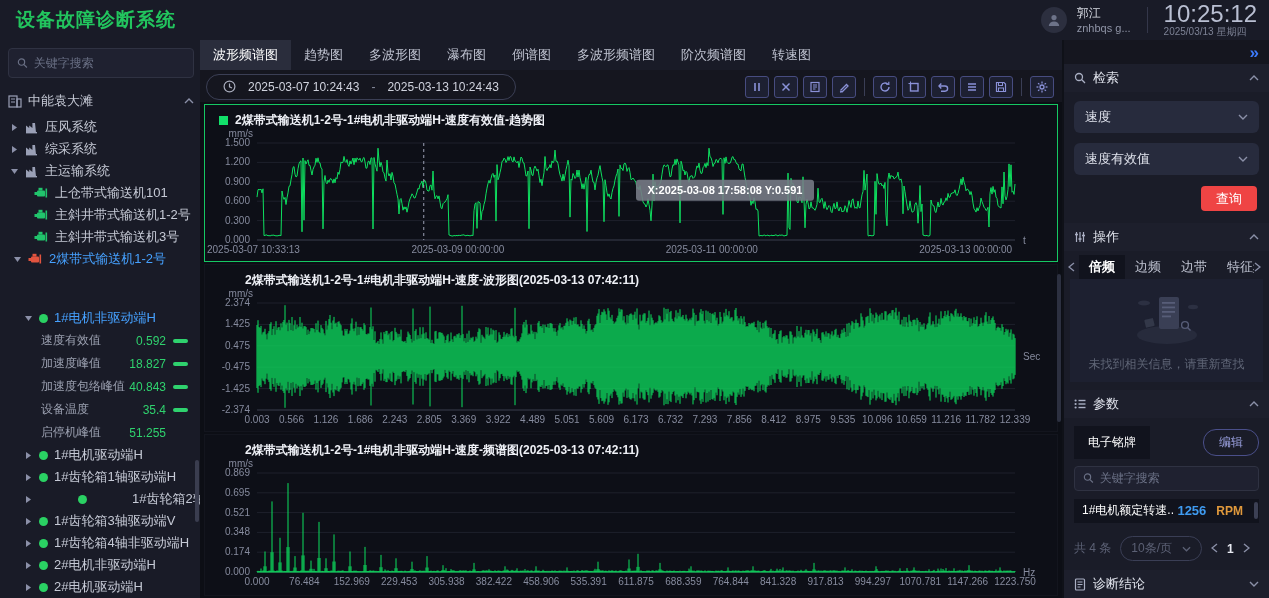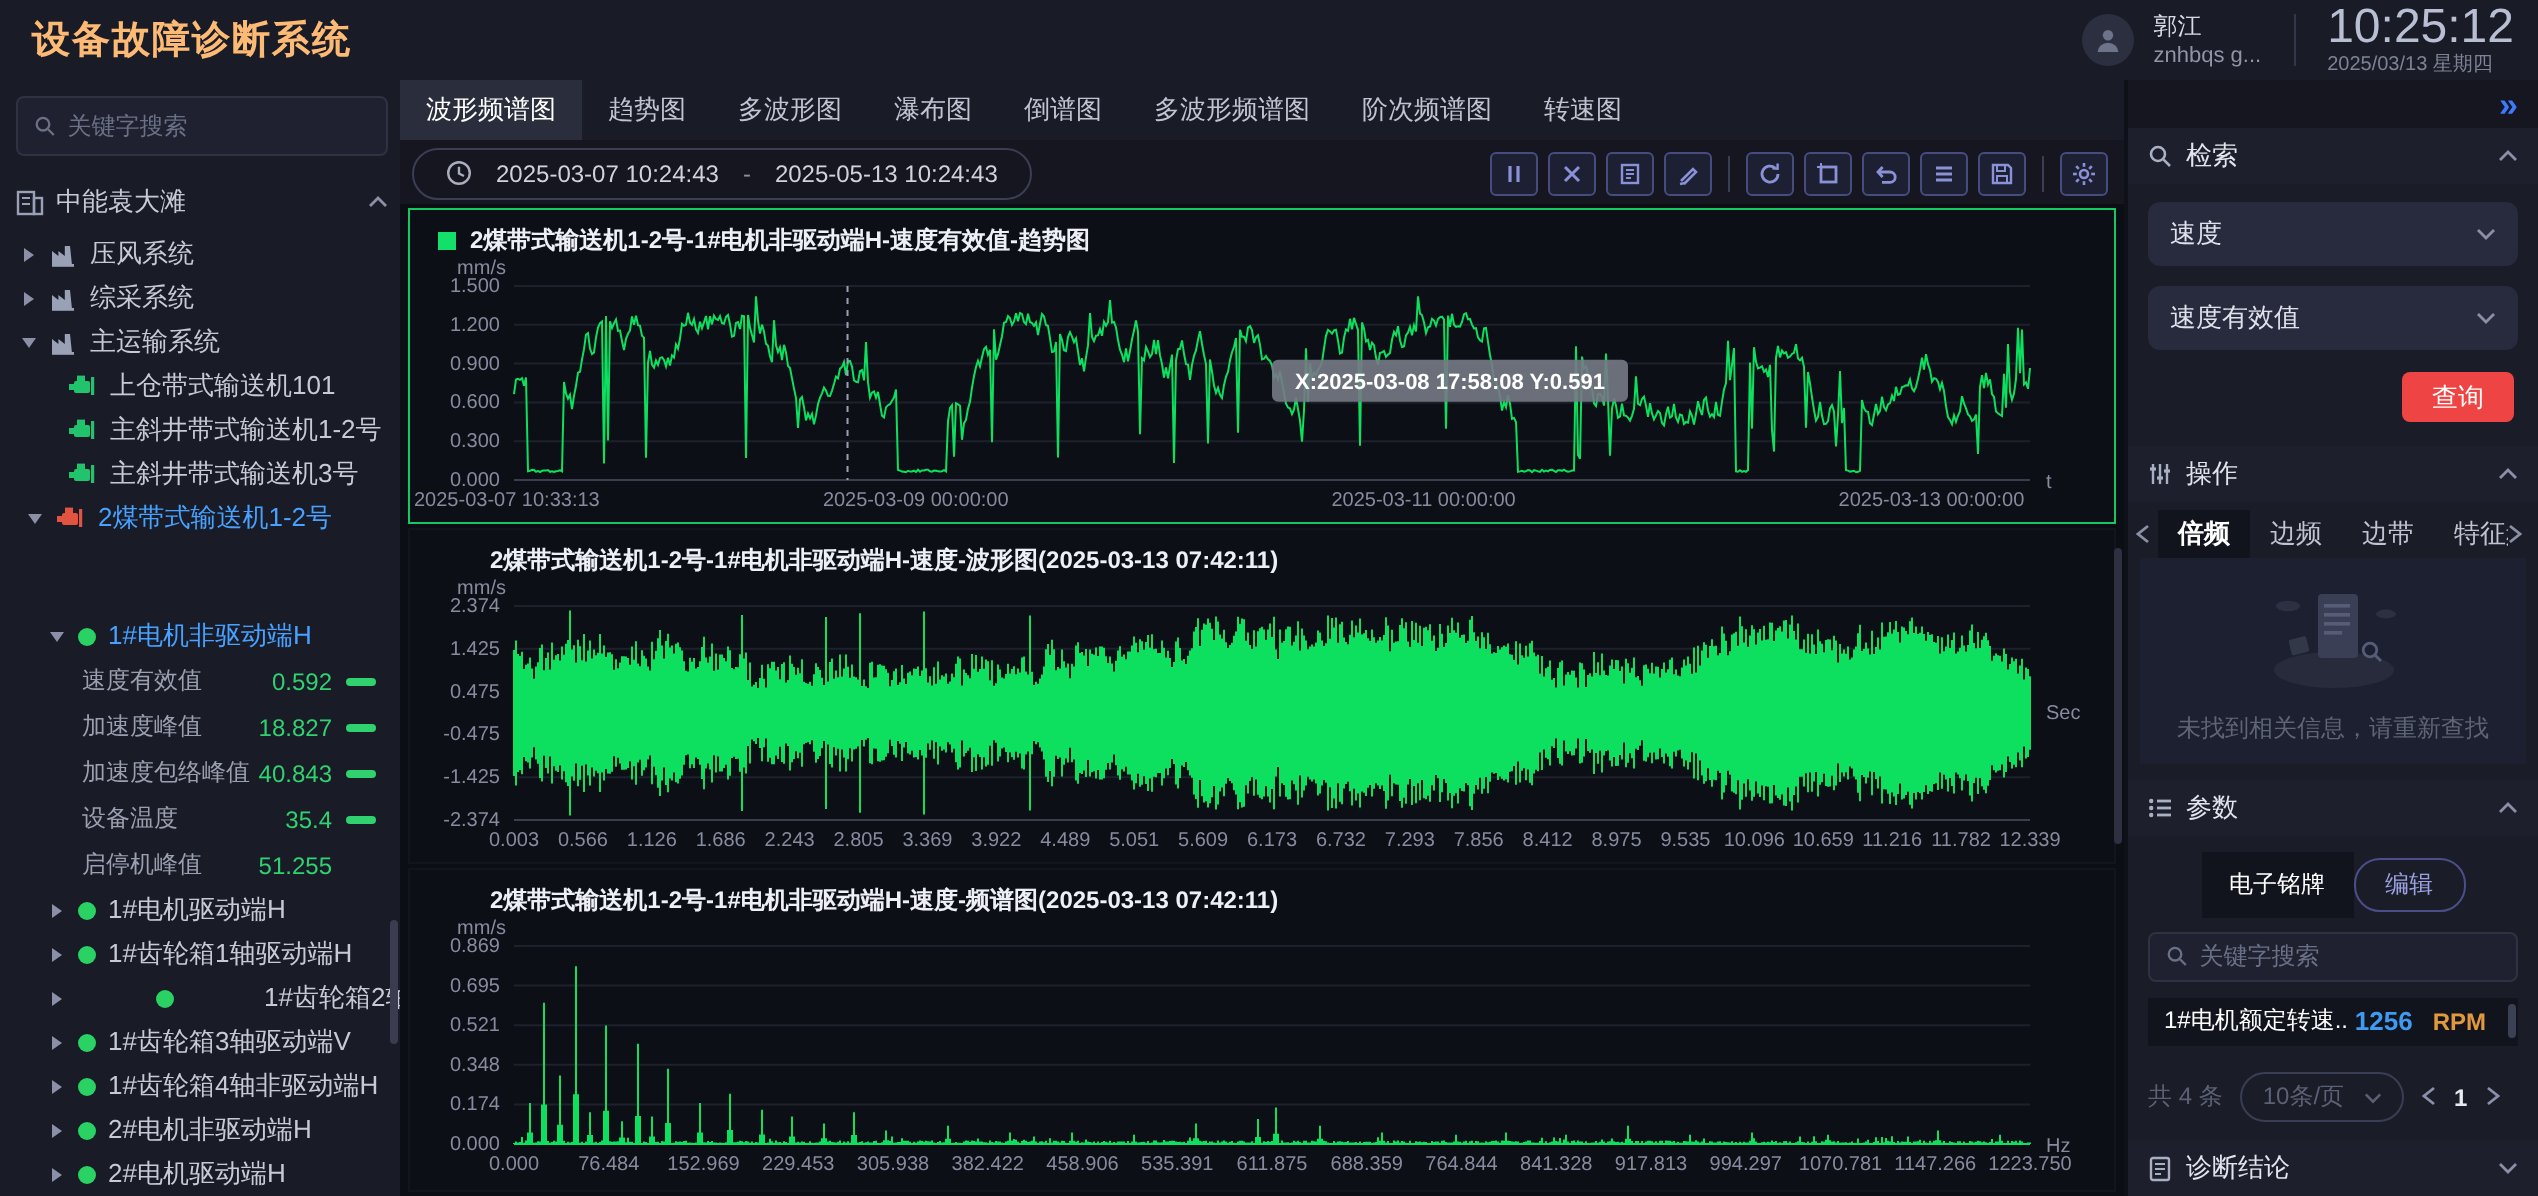--- a/index.html
+++ b/index.html
@@ -2,21 +2,21 @@
 <html><head>
 <meta charset="utf-8">
 <style>
   *{margin:0;padding:0;box-sizing:border-box;}
   html,body{width:1269px;height:598px;overflow:hidden;background:#14161f;
     font-family:"Liberation Sans","DejaVu Sans",sans-serif;color:#d8dbe4;}
   .app{width:1269px;height:598px;display:flex;flex-direction:column;}
   
   .hdr{height:40px;background:#191b27;display:flex;align-items:center;justify-content:space-between;
     padding:0 12px 0 16px;flex:0 0 40px;}
-  .hdr-title{font-size:19px;font-weight:bold;color:#fdba74;letter-spacing:1px;}
+  .hdr-title{font-size:19px;font-weight:bold;color:#22c55e;letter-spacing:1px;}
   .hdr-right{display:flex;align-items:center;gap:10px;}
   .avatar{width:26px;height:26px;border-radius:50%;background:#2c2f3f;display:flex;align-items:center;justify-content:center;}
   .user-name{font-size:12px;color:#d8dbe4;line-height:15px;}
   .user-org{font-size:11px;color:#8f94a6;line-height:14px;}
   .hdr-div{width:1px;height:26px;background:#34374a;margin:0 6px;}
   .clock-time{font-size:24px;color:#b9bfd2;line-height:23px;font-weight:400;}
   .clock-date{font-size:10px;color:#7d8295;}
   
   .main-row{flex:1;display:flex;min-height:0;}
   
@@ -71,21 +71,21 @@
   .rselect .right{margin-left:auto;display:flex;}
   .qbtn-row{display:flex;justify-content:flex-end;padding:1px 2px 8px;}
   .qbtn{background:#ef4444;color:#fff;border:none;border-radius:4px;height:25px;width:56px;font-size:13px;cursor:pointer;}
   .ops-tabs{display:flex;align-items:center;height:30px;margin:4px 4px 0 4px;overflow:hidden;}
   .ops-arrow{color:#8b90a8;flex:0 0 11px;cursor:pointer;font-size:12px;display:flex;}
   .ops-tab{padding:7px 10px;color:#c0c4d2;font-size:13px;cursor:pointer;white-space:nowrap;}
   .ops-tab.active{background:#11131d;color:#fff;font-weight:bold;}
   .empty-box{background:#1d2030;margin:0 6px 8px;height:126px;display:flex;flex-direction:column;
     align-items:center;justify-content:center;gap:9px;}
   .empty-text{color:#5f6576;font-size:12px;}
-  .param-row1{display:flex;align-items:center;justify-content:center;padding:8px 10px 7px;}
+  .param-row1{display:flex;align-items:center;justify-content:space-between;padding:8px 10px 7px;}
   .chip{background:#11131d;color:#fff;font-size:12px;padding:8px 14px;cursor:pointer;}
   .edit-btn{border:1px solid #4a4f8a;color:#9ba1e0;background:transparent;border-radius:13px;
     padding:4px 15px;font-size:12px;cursor:pointer;}
   .param-search{margin:0 10px 8px;}
   .data-row{background:#11131d;margin:0 10px;height:30px;display:flex;align-items:center;padding:0 8px;position:relative;}
   .dr-name{font-size:12px;color:#fff;}
   .dr-val{margin-left:auto;color:#3f9bf0;font-size:13px;font-weight:bold;}
   .dr-unit{color:#e0993c;font-size:12px;font-weight:bold;margin:0 8px 0 10px;}
   .dr-scroll{position:absolute;right:1px;top:3px;width:4px;height:17px;background:#3c4054;border-radius:2px;}
   .pag{display:flex;align-items:center;gap:9px;padding:13px 8px 9px 10px;color:#5b6074;font-size:12px;white-space:nowrap;}
@@ -380,21 +380,21 @@
           <div class="tab">转速图</div>
         </div>
       <div class="toolbar">
         <div class="datebox">
           <svg width="13" height="13" viewBox="0 0 13 13">
             <circle cx="6.5" cy="6.5" r="5.4" fill="none" stroke="#a9adbd" stroke-width="1.2"></circle>
             <polyline points="6.5,3.4 6.5,6.8 9,8" fill="none" stroke="#a9adbd" stroke-width="1.2"></polyline>
           </svg>
           <span>2025-03-07 10:24:43</span>
           <span style="color:#8a8ea0;">-</span>
-          <span>2025-05-13 10:24:43</span>
+          <span>2025-03-13 10:24:43</span>
         </div>
         <div class="tbtns" id="tbtns">
             <div class="tbtn">
               <svg width="14" height="14" viewBox="0 0 14 14" fill="none" stroke="#8a91d8">
                 <line x1="5" y1="3" x2="5" y2="11" stroke-width="1.6"></line>
                 <line x1="9" y1="3" x2="9" y2="11" stroke-width="1.6"></line>
               </svg>
             </div>
             <div class="tbtn">
               <svg width="14" height="14" viewBox="0 0 14 14" fill="none" stroke="#8a91d8">

